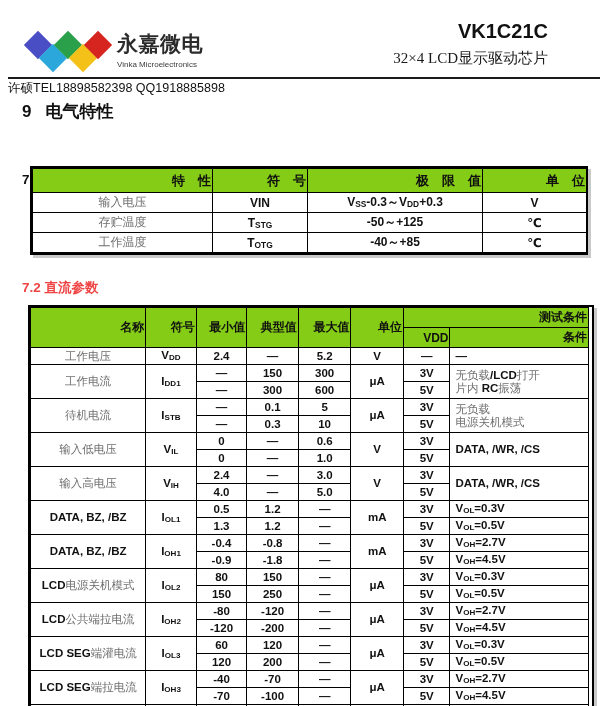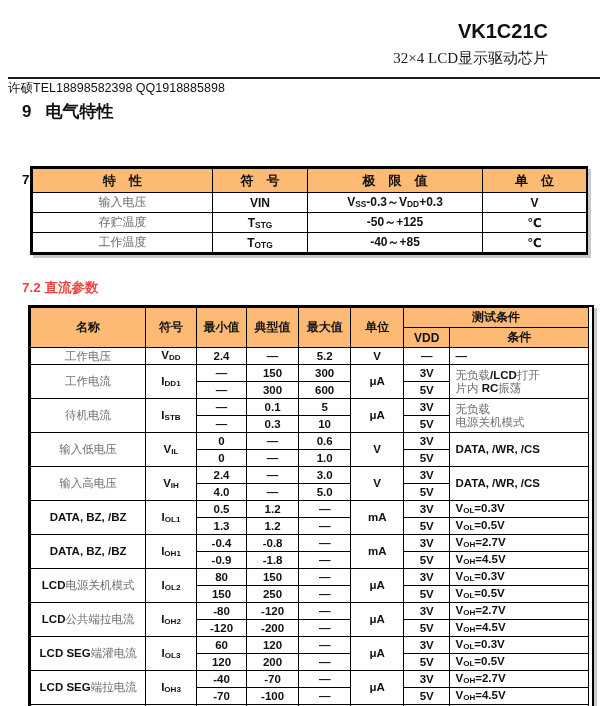--- a/index.html
+++ b/index.html
@@ -26,39 +26,50 @@
   
   .h1{position:absolute;left:22px;top:100px;font-size:17px;font-weight:bold;color:#111;white-space:pre;}
   .h2a{position:absolute;left:22px;top:139px;font-size:13.5px;font-weight:bold;color:#111;margin-top:32px;}
   .h2b{position:absolute;left:22px;top:279px;font-size:13.5px;font-weight:bold;color:#ef4444;}
   
   .tbl-wrap{position:absolute;border:2px solid #000;background:#fff;box-shadow:3px 3px 0 #c9c9c9;}
   .t1wrap{left:30px;top:166px;width:554px;}
   .t2wrap{left:28px;top:305px;width:559px;padding:0 3px 2px 0;}
   table{border-collapse:collapse;width:100%;table-layout:fixed;}
   th,td{border:1px solid #000;text-align:center;vertical-align:middle;overflow:hidden;white-space:nowrap;}
-  th{background:#fdba74;font-weight:bold;color:#111;}
+  th{background:#84cc16;font-weight:bold;color:#111;text-align:right;}
   .t1 th{height:21px;font-size:13px;}
   .t1 td{height:14.5px;font-size:12px;font-weight:bold;}
   .t2 th{height:15px;font-size:12px;}
   .t2 td{height:14px;font-size:11.5px;font-weight:bold;line-height:1.1;}
   td.cond{text-align:left;padding-left:5px;white-space:normal;}
   .cjk{color:#6f6f6f;font-weight:normal;}
   .sc{font-size:0.7em;vertical-align:-0.08em;}
   
   .watermark{
     position:absolute;right:2px;top:672px;font-size:25px;font-weight:bold;
     font-family:"DejaVu Sans Mono","Liberation Mono",monospace;letter-spacing:1px;z-index:5;
   }
 </style>
 </head>
 <body>
 
 <div class="page">
 
+  <div class="logo">
+    <span class="diamond d1" style="background: rgb(74, 78, 197);"></span>
+    <span class="diamond d2" style="background: rgb(43, 167, 219);"></span>
+    <span class="diamond d3" style="background: rgb(42, 160, 74);"></span>
+    <span class="diamond d4" style="background: rgb(243, 193, 23);"></span>
+    <span class="diamond d5" style="background: rgb(214, 37, 31);"></span>
+    <div class="logo-text">
+      <div class="logo-company">永嘉微电</div>
+      <div class="logo-sub">Vinka Microelectronics</div>
+    </div>
+  </div>
 
   <div class="title-block">
     <div class="chip-name">VK1C21C</div>
     <div class="chip-sub">32×4  LCD显示驱动芯片</div>
   </div>
 
   <div class="rule"></div>
   <div class="contact">许硕TEL18898582398 QQ1918885898</div>
 
   <div class="h1">9   电气特性</div>

